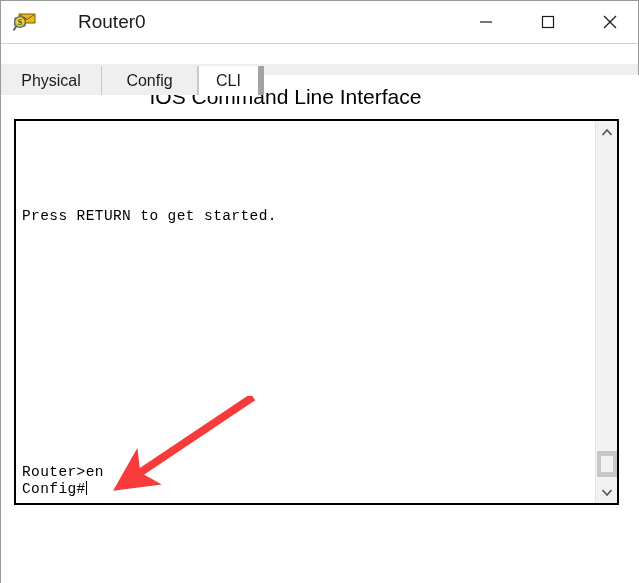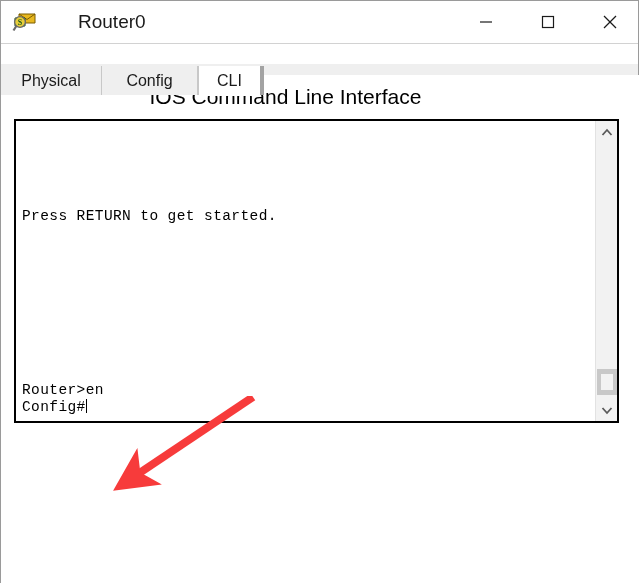--- a/index.html
+++ b/index.html
@@ -97,21 +97,21 @@
     color: #1b1b1b;
     box-sizing: border-box;
     background: #efefef;
     border-right: 1px solid #c8c8c8;
     cursor: default;
     z-index: 1;
     font-family: "Liberation Sans", sans-serif;
   }
   .tab.active {
     background: #ffffff;
-    border-right: 4px solid #a3a3a3;
+    border-right: 6px solid #a3a3a3;
     border-left: 1px solid #c8c8c8;
     z-index: 3;
   }
   .tab.active:after {
     content: "";
     position: absolute;
     left: 0; bottom: -1px;
     width: 100%;
     height: 2px;
     background: #ffffff;
@@ -136,21 +136,21 @@
     font-size: 21px;
     color: #000000;
     font-family: "Liberation Sans", sans-serif;
   }
 
   
   #console-wrap {
     position: absolute;
     left: 13px; top: 44px;
     width: 605px;
-    height: 304px;
+    height: 386px;
     border: 2px solid #000000;
     box-sizing: border-box;
     background: #ffffff;
     overflow: hidden;
   }
   #console-text {
     position: absolute;
     left: 6px; top: 0px;
     width: 570px;
     height: 100%;

